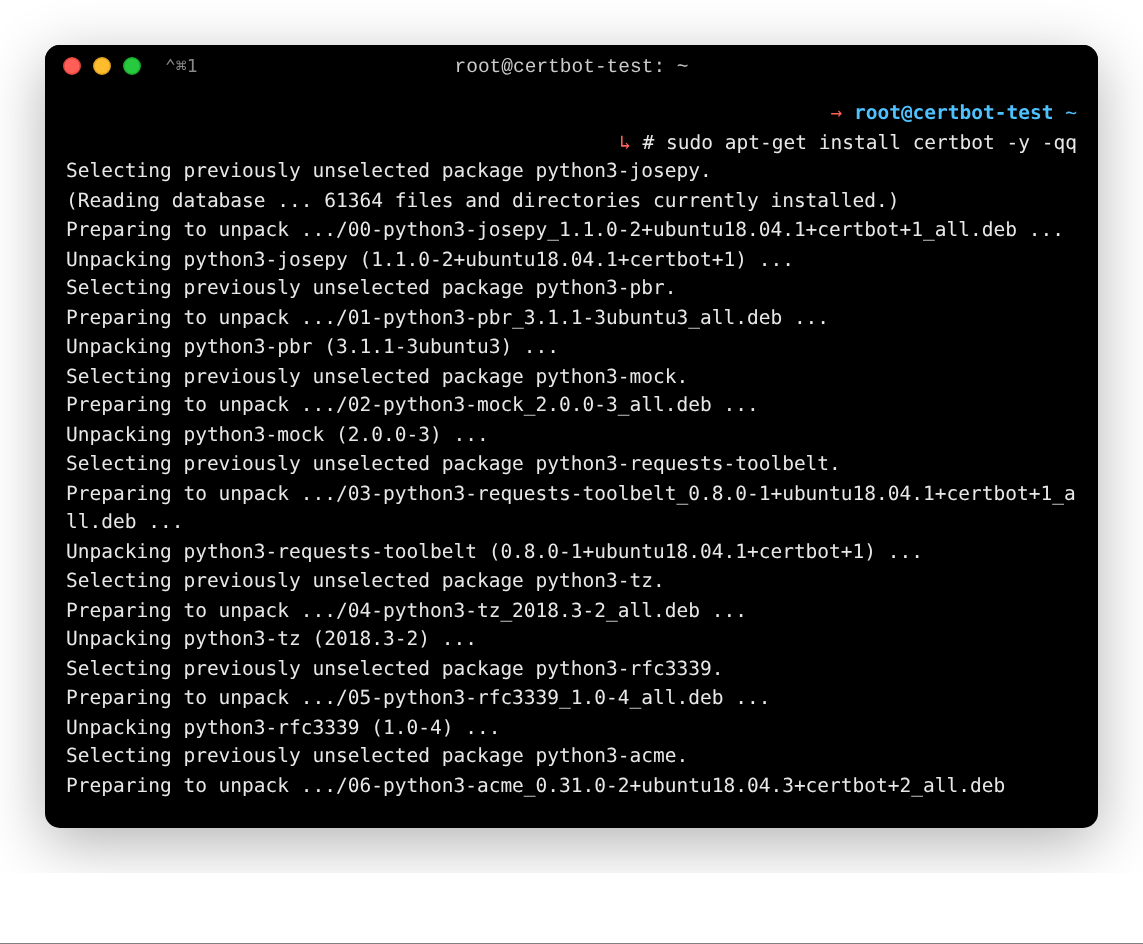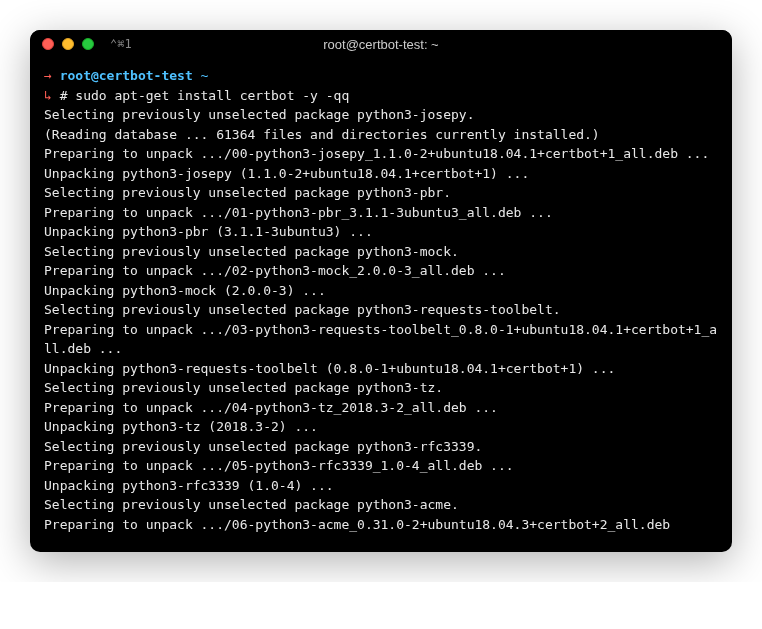--- a/index.html
+++ b/index.html
@@ -48,32 +48,33 @@
       font-size: 12px;
       margin-left: 16px;
       font-family: "Menlo", monospace;
     }
     .titlebar-title {
       position: absolute;
       left: 50%;
       transform: translateX(-50%);
       color: #cccccc;
       font-size: 13px;
-      font-family: Liberation Sans, sans-serif;
+      font-family: Liberation Mono, monospace;
     }
     .terminal-body {
       padding: 8px 14px 18px 14px;
       font-size: 13px;
       line-height: 1.5;
       color: #e8e8e8;
       white-space: pre-wrap;
       word-break: break-all;
     }
     .prompt-line {
       color: #e8e8e8;
+      text-align: right;
     }
     .prompt-arrow {
       color: #ff5f56;
     }
     .prompt-host {
       color: #4fc1ff;
       font-weight: bold;
     }
     .prompt-path {
       color: #4fc1ff;

